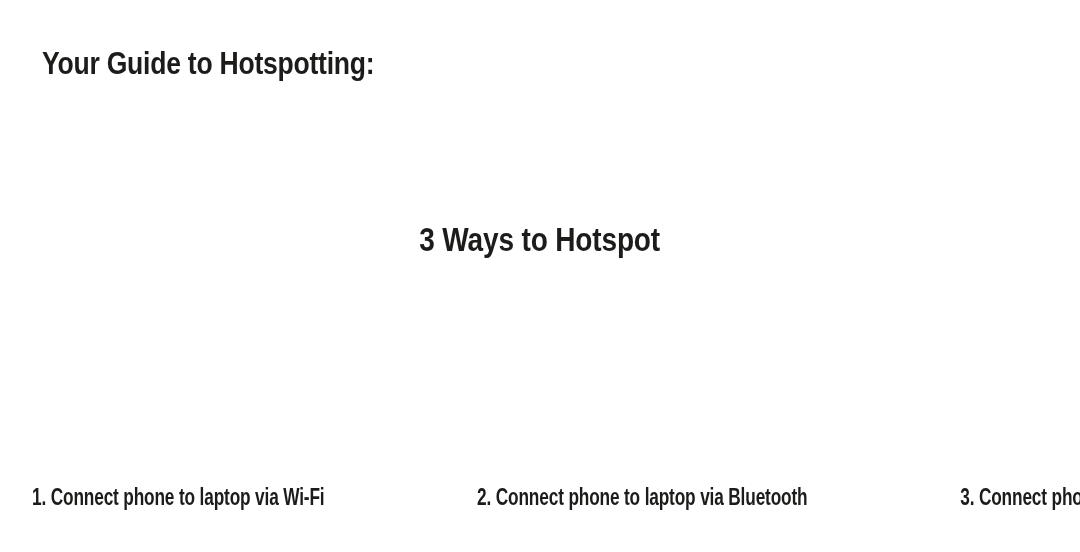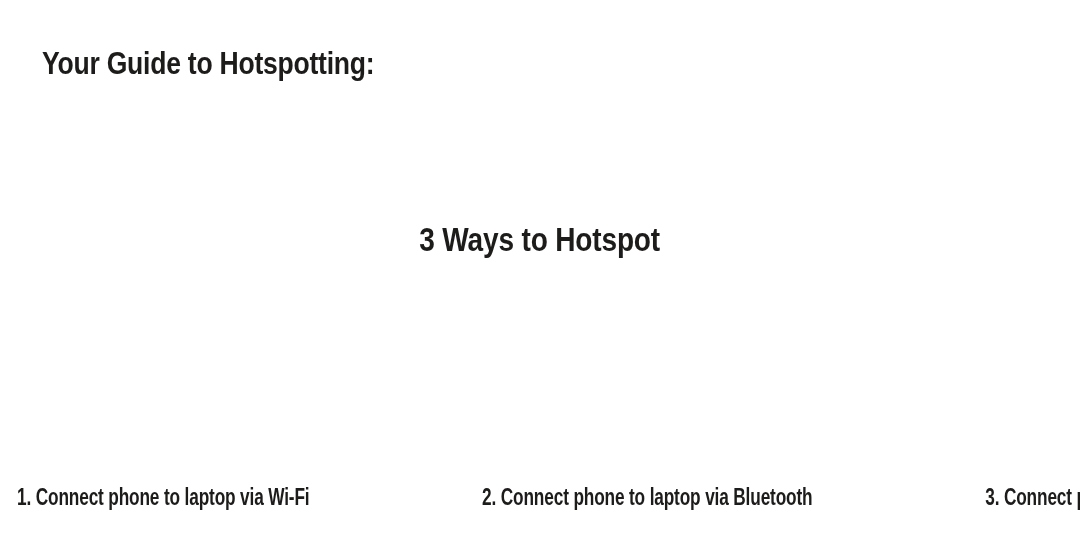--- a/index.html
+++ b/index.html
@@ -68,25 +68,24 @@
     height: 210px;
     background: #ffffff;
   }
   
   .captions-row {
     position: absolute;
     top: 483px;
     left: 0;
     width: 100%;
     box-sizing: border-box;
-    padding: 0 17px;
+    padding: 0 32px;
     display: flex;
     justify-content: space-between;
     align-items: flex-start;
-    gap: 20px;
   }
   .caption {
     font-size: 23px;
     font-weight: 700;
     line-height: 28px;
     letter-spacing: -0.2px;
     white-space: nowrap;
     transform: scaleX(0.75);
   }
   .caption.first  { transform-origin: left center; }

